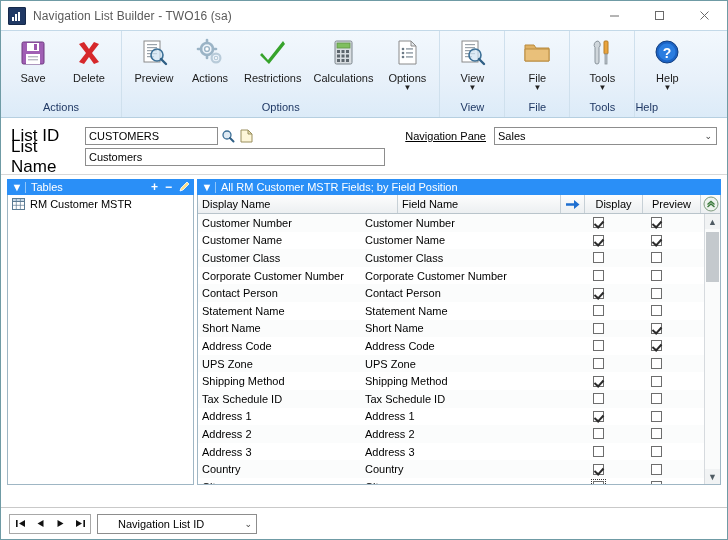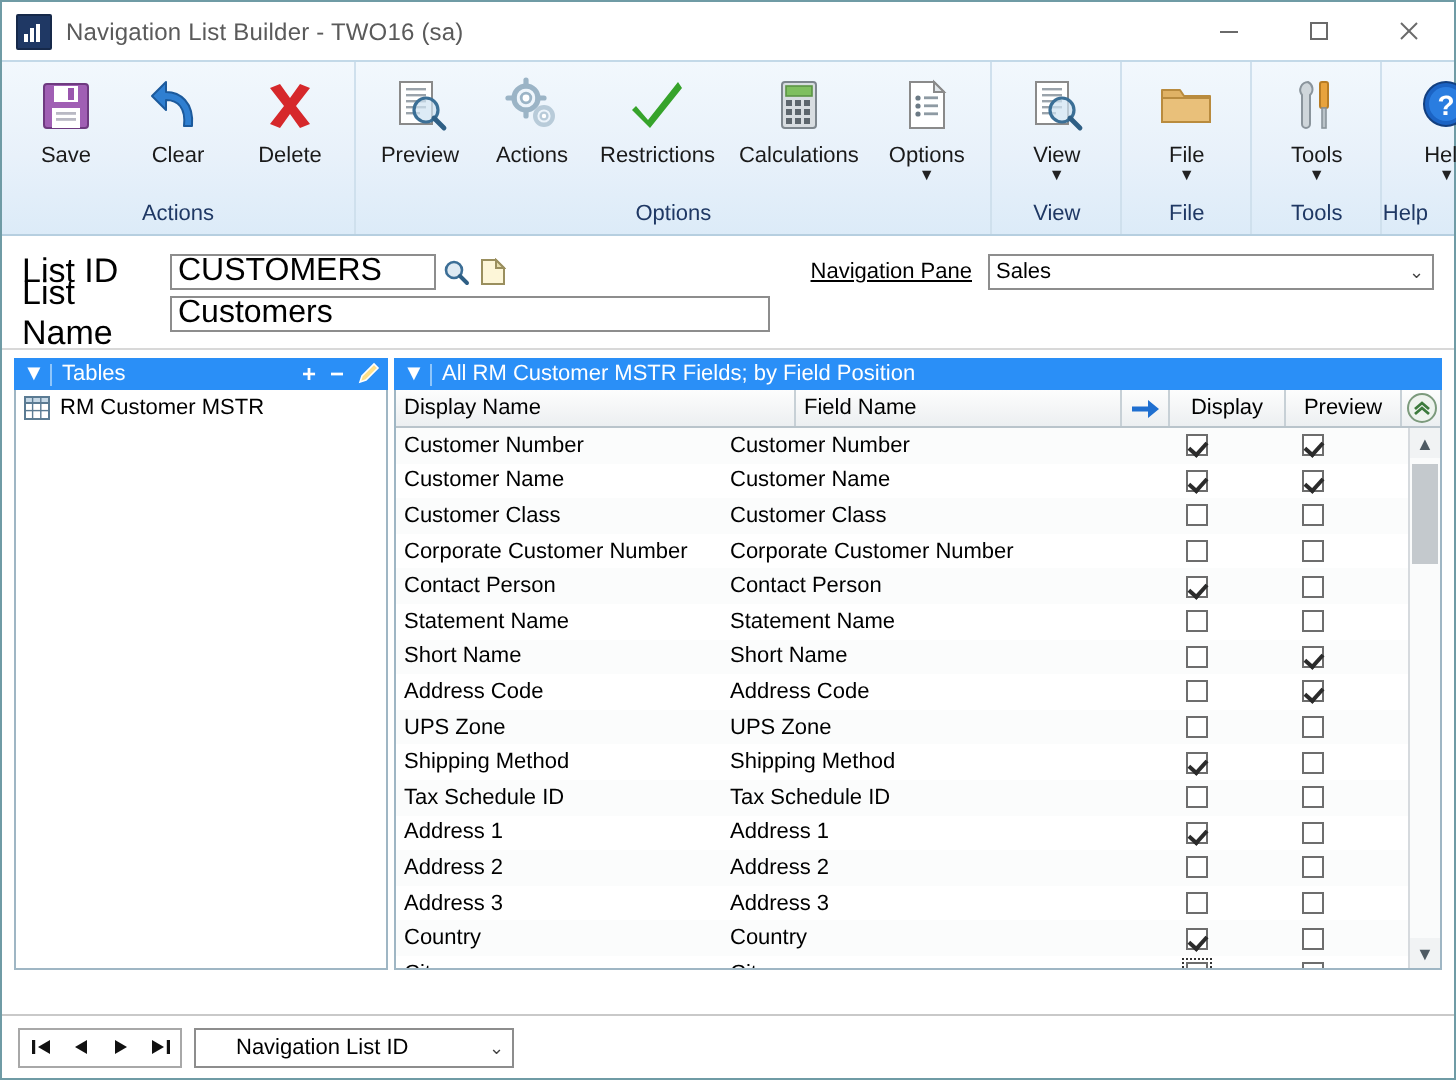--- a/index.html
+++ b/index.html
@@ -58,21 +58,21 @@
   .spacer-group{flex:1;border-right:none;}
   
   .formarea{
     padding:8px 10px 6px 10px;background:#fff;position:relative;
     border-bottom:1px solid #d8d8d8;
   }
   .frow{display:flex;align-items:center;height:19px;margin-bottom:2px;}
   .flabel{width:74px;font-size:17px;color:#000;}
   .fld{
     box-sizing:border-box;border:1px solid #8d8d8d;background:#fff;height:18px;
-    display:flex;align-items:center;padding:0 3px;font-size:16px;color:#000;
+    display:flex;align-items:center;padding:0 3px;font-size:11px;color:#000;
   }
   .fld.listid{width:133px;}
   .fld.listname{width:300px;}
   .lookup-ico,.newdoc-ico{width:16px;height:17px;display:flex;align-items:center;justify-content:center;margin-left:2px;}
   .navpane-wrap{position:absolute;right:10px;top:9px;display:flex;align-items:center;}
   .navpane-label{font-size:11px;margin-right:8px;text-decoration:underline;}
   .combo{
     box-sizing:border-box;border:1px solid #8d8d8d;background:#fff;height:18px;width:223px;
     display:flex;align-items:center;justify-content:space-between;padding:0 4px 0 3px;font-size:11px;
   }
@@ -198,28 +198,20 @@
               <rect x="8" y="16" width="14" height="10" fill="#fff"></rect>
               <rect x="10" y="18" width="10" height="1.4" fill="#b9b9c4"></rect>
               <rect x="10" y="21" width="10" height="1.4" fill="#b9b9c4"></rect>
             </svg>
           </span>
           <span>Save</span>
         </div>
         <div class="rib-btn">
           <span class="rib-ico">
             <svg width="30" height="30" viewBox="0 0 30 30">
-              <path d="M22 25 C23 13 16 8 9 8 L9 3 L2 10 L9 17 L9 12 C15 12 19 16 18 25 Z" fill="#2f7fd1" stroke="#1c5a9c" stroke-width="1" stroke-linejoin="round"></path>
-            </svg>
-          </span>
-          <span>Clear</span>
-        </div>
-        <div class="rib-btn">
-          <span class="rib-ico">
-            <svg width="30" height="30" viewBox="0 0 30 30">
               <path d="M5 6 L10 4 L15 11 L20 4 L25 6 L18 15 L25 24 L20 26 L15 19 L10 26 L5 24 L12 15 Z" fill="#d6282b"></path>
             </svg>
           </span>
           <span>Delete</span>
         </div>
       </div>
       <div class="group-label">Actions</div>
     </div>
 
     <div class="group">

